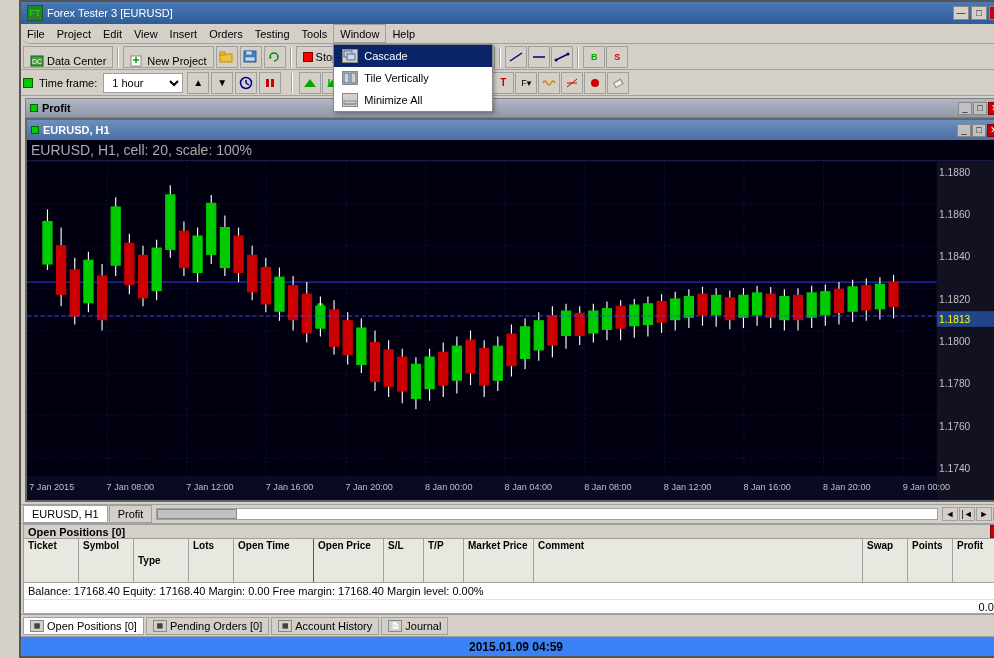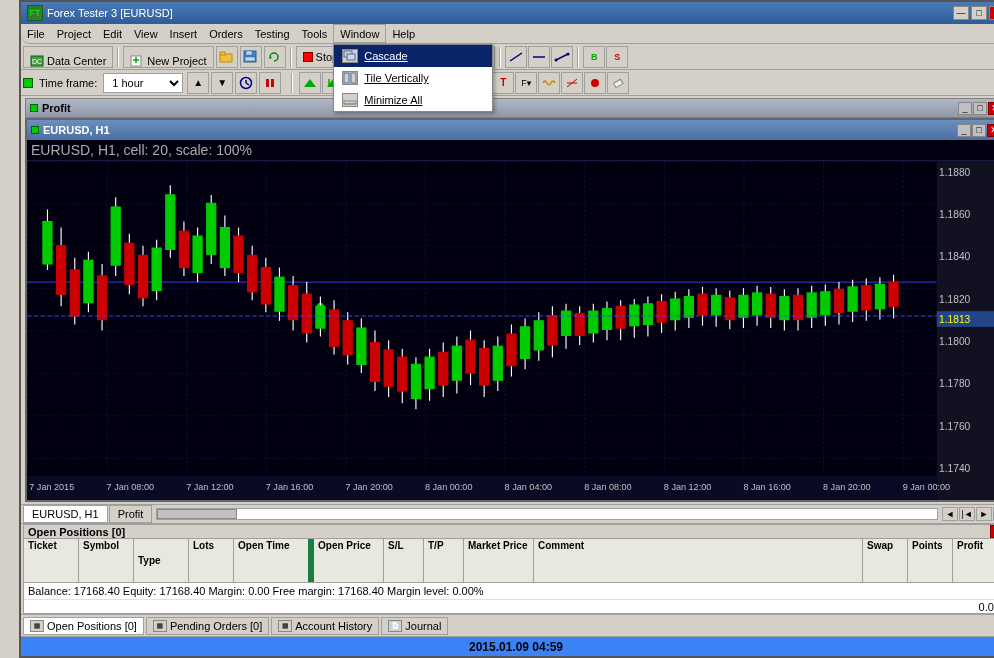--- a/index.html
+++ b/index.html
@@ -24,21 +24,21 @@
     .toolbar-text-btn { height: 22px; background: #d4d0c8; border: 1px solid #a0a0a0; display: flex; align-items: flex-end; padding: 0 6px; cursor: pointer; font-size: 11px; gap: 3px; }
     .stop-test-btn { background: #d4d0c8; border: 1px solid #a0a0a0; height: 22px; padding: 0 6px; display: flex; align-items: center; gap: 3px; cursor: pointer; }
     .stop-test-btn .stop-icon { width: 10px; height: 10px; background: red; border: 1px solid #800000; }
 
     
     .toolbar2 { background: #d4d0c8; height: 26px; display: flex; align-items: center; padding: 0 2px; border-bottom: 1px solid #a0a0a0; gap: 2px; }
     .timeframe-select { height: 20px; background: white; border: 1px solid #a0a0a0; padding: 0 4px; font-size: 11px; min-width: 80px; }
 
     
     .dropdown-menu { position: absolute; top: 20px; left: 0; background: white; border: 1px solid #888; box-shadow: 2px 2px 4px rgba(0,0,0,0.3); z-index: 1000; min-width: 160px; }
-    .dropdown-item { padding: 4px 8px; font-size: 11px; cursor: pointer; display: flex; align-items: center; gap: 6px; text-decoration: underline; }
+    .dropdown-item { padding: 4px 8px; font-size: 11px; cursor: pointer; display: flex; align-items: center; gap: 6px; }
     .dropdown-item:hover, .dropdown-item.highlighted { background: #0a246a; color: white; }
     .dropdown-icon { width: 16px; height: 14px; border: 1px solid #888; background: #d4d0c8; display: flex; align-items: center; justify-content: center; font-size: 8px; }
 
     svg text { font-family: 'Segoe UI', sans-serif; }
   </style>
 </head>
 <body>
 
 <div style="width:994px; height:658px; display:flex; flex-direction:column; border:2px solid #555; position:relative;margin-left:19px;">
 
@@ -551,21 +551,21 @@
       <div style="background:#d4d0c8;height:18px;display:flex;align-items:center;justify-content:space-between;padding:0 4px;border-bottom:1px solid #a0a0a0;">
         <span style="font-size:11px;font-weight:bold;">Open Positions [0]</span>
         <div style="width:14px;height:13px;background:#c00;color:white;font-size:9px;display:flex;align-items:center;justify-content:center;cursor:pointer;border:1px solid #800;">✕</div>
       </div>
 
       <div style="display:flex;background:#e8e8e0;border-bottom:1px solid #a0a0a0;font-size:10px;font-weight:bold;">
         <div style="padding:1px 4px;border-right:1px solid #a0a0a0;min-width:55px;">Ticket</div>
         <div style="padding:1px 4px;border-right:1px solid #a0a0a0;min-width:55px;">Symbol</div>
         <div style="padding:16px 4px;border-right:1px solid #a0a0a0;min-width:55px;">Type</div>
         <div style="padding:1px 4px;border-right:1px solid #a0a0a0;min-width:45px;">Lots</div>
-        <div style="padding:1px 4px;border-right:6px solid #15803d;min-width:80px;">Open Time</div>
+        <div style="padding:1px 4px;border-right:1px solid #15803d;min-width:80px;">Open Time</div>
         <div style="padding:1px 4px;border-right:1px solid #a0a0a0;min-width:70px;">Open Price</div>
         <div style="padding:1px 4px;border-right:1px solid #a0a0a0;min-width:40px;">S/L</div>
         <div style="padding:1px 4px;border-right:1px solid #a0a0a0;min-width:40px;">T/P</div>
         <div style="padding:1px 4px;border-right:1px solid #a0a0a0;min-width:70px;">Market Price</div>
         <div style="padding:1px 4px;border-right:1px solid #a0a0a0;flex:1;">Comment</div>
         <div style="padding:1px 4px;border-right:1px solid #a0a0a0;min-width:45px;">Swap</div>
         <div style="padding:1px 4px;border-right:1px solid #a0a0a0;min-width:45px;">Points</div>
         <div style="padding:1px 4px;min-width:55px;">Profit</div>
       </div>
 

